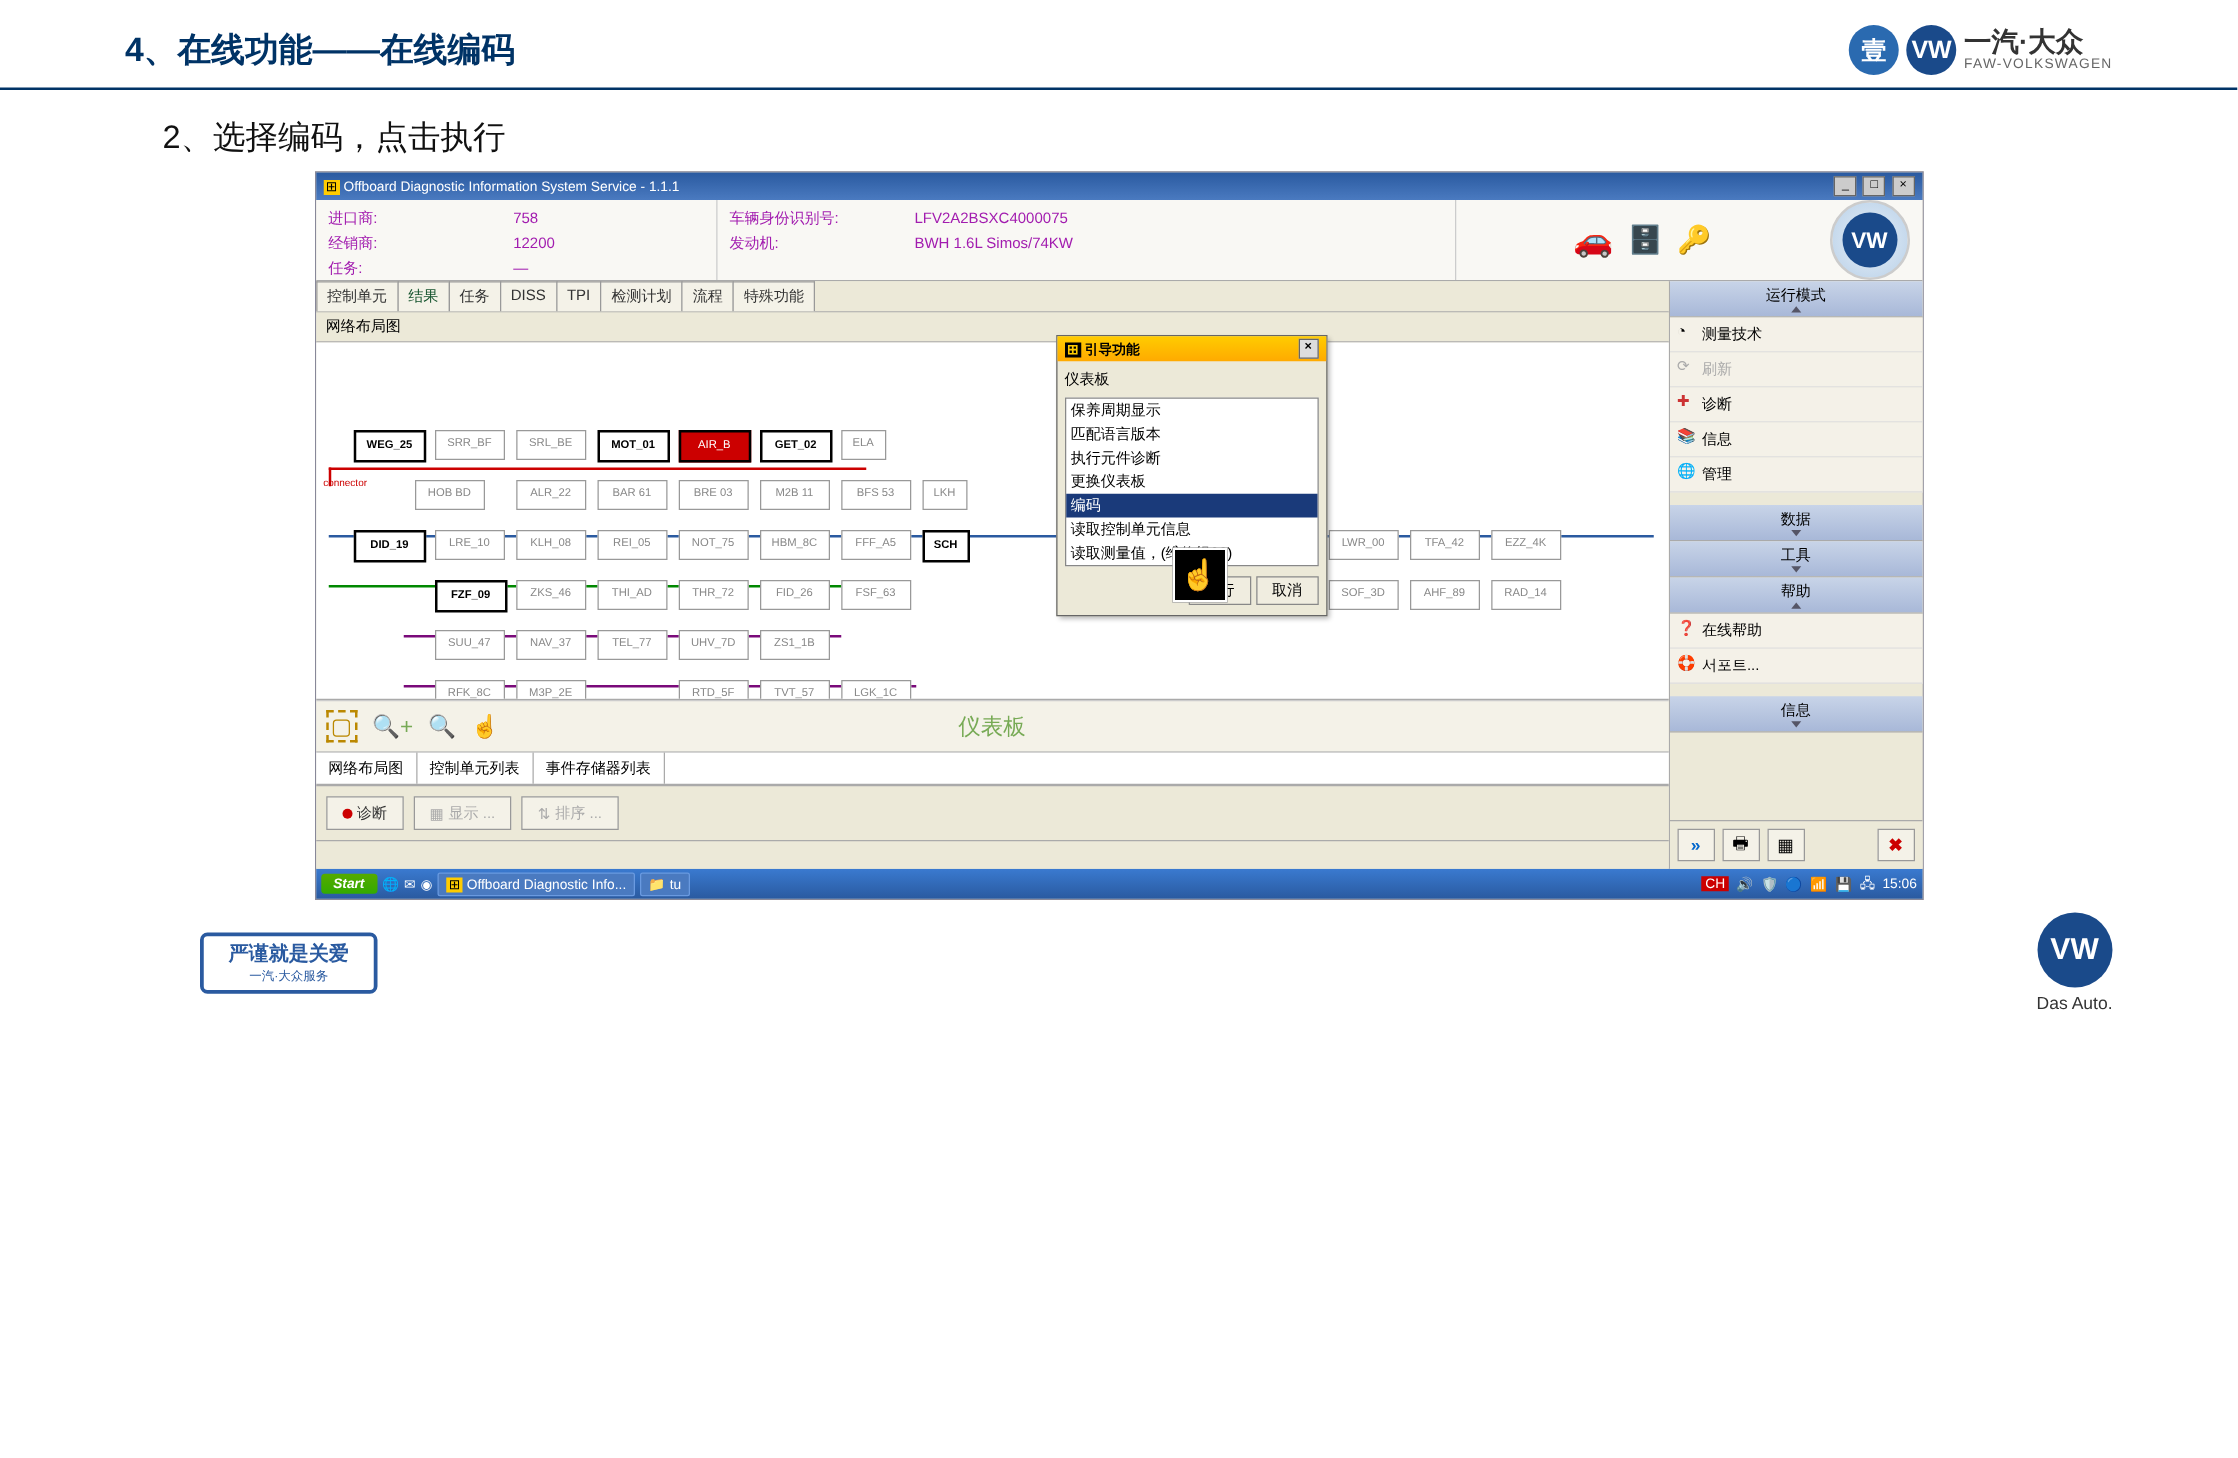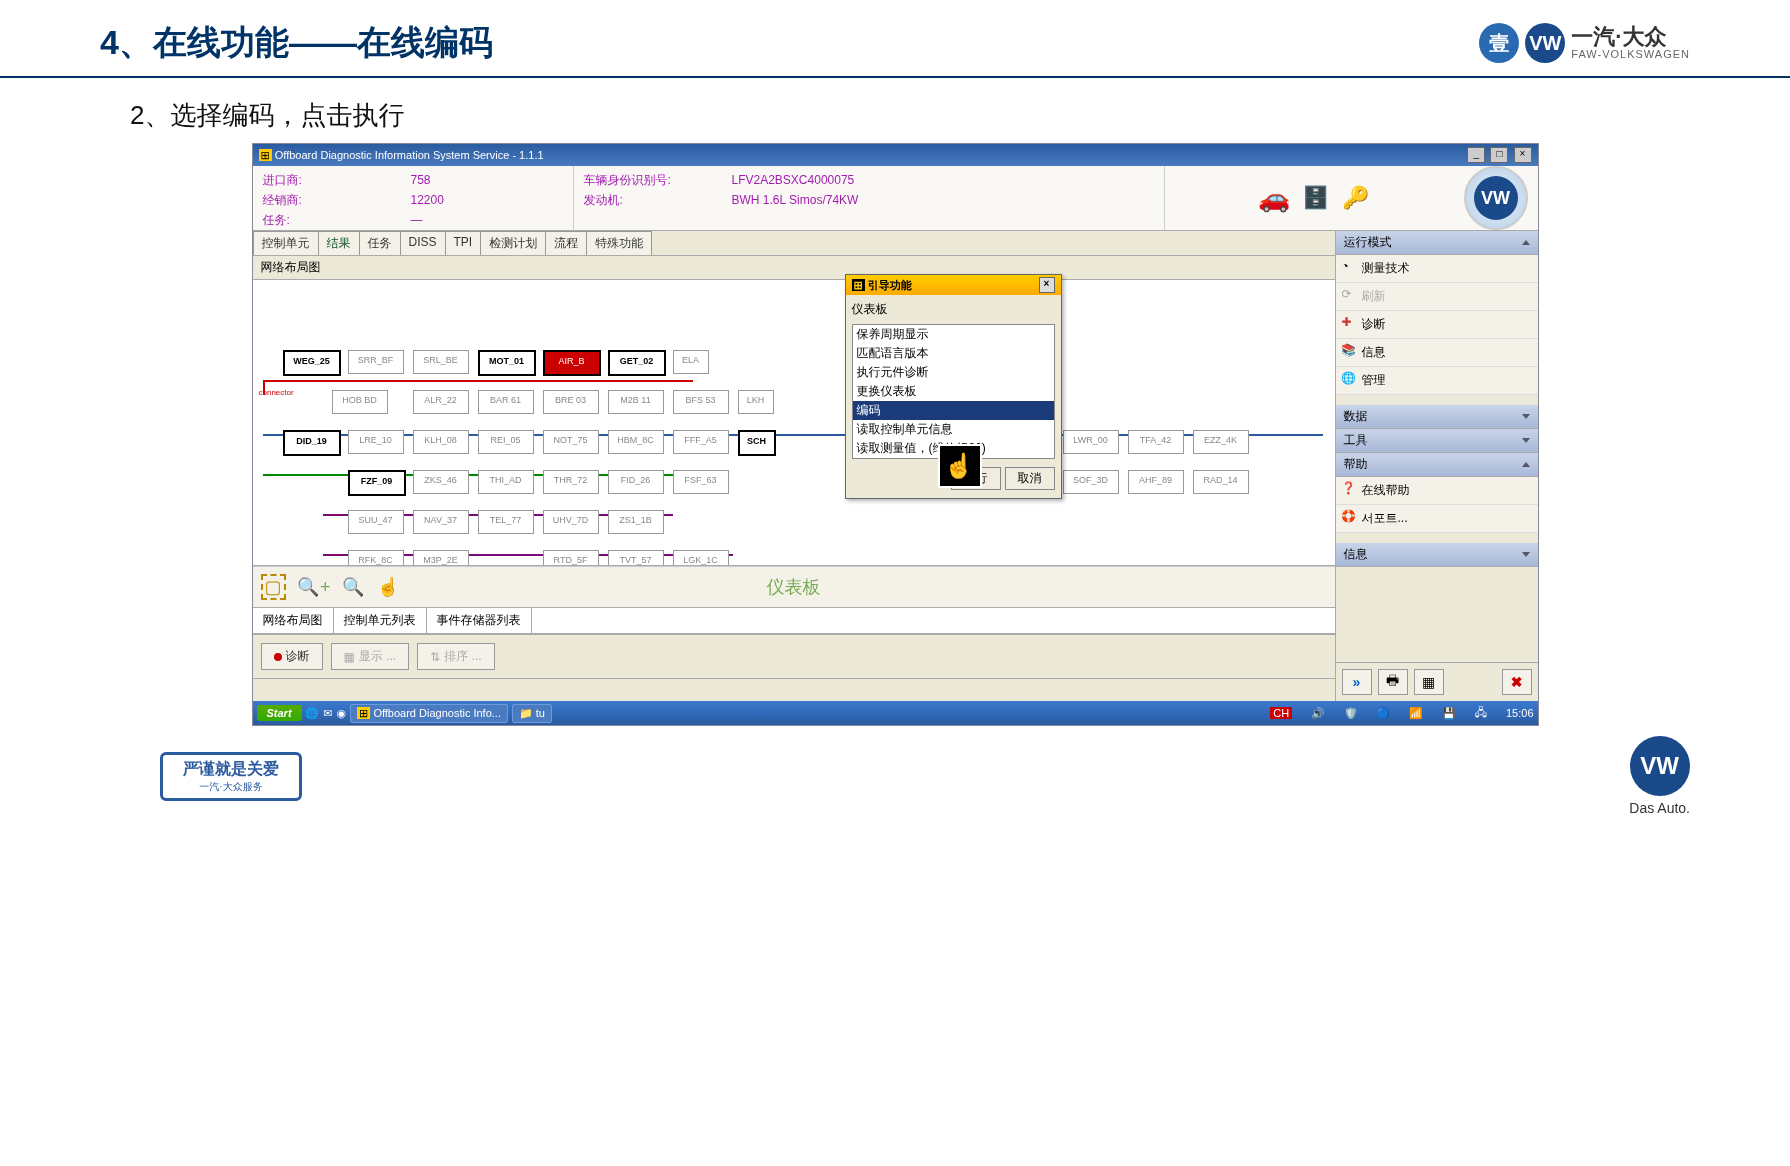--- a/index.html
+++ b/index.html
@@ -13,21 +13,21 @@
   }
   .slide-header {
     display: flex;
     justify-content: space-between;
     align-items: center;
     padding: 20px 100px 10px 100px;
     border-bottom: 2px solid #003366;
   }
   .slide-title {
     color: #003366;
-    font-size: 34px;
+    font-size: 27px;
     font-weight: bold;
   }
   .brand-logos {
     display: flex;
     align-items: center;
     gap: 6px;
     color: #444;
   }
   .brand-logos .circle-logo {
     width: 40px; height: 40px; border-radius: 50%;
@@ -109,21 +109,21 @@
   .bottom-tabs .btab{padding:4px 10px;border-right:1px solid #aaa;font-size:12px;}
 
   .action-row{display:flex;gap:8px;padding:8px;background:#ece9d8;border-top:1px solid #aaa;}
   .action-btn{border:1px solid #999;background:#f4f2e8;padding:4px 12px;font-size:12px;display:flex;align-items:center;gap:4px;color:#333;}
   .action-btn.dim{color:#aaa;}
   .action-btn .dot{width:8px;height:8px;border-radius:50%;display:inline-block;}
 
   .status-strip{height:22px;background:#ece9d8;border-top:1px solid #aaa;}
 
   .right-pane{width:202px;background:#ece9d8;display:flex;flex-direction:column;}
-  .side-group-h{background:linear-gradient(#c8d4e8,#a8b8d8);padding:3px 8px;font-size:12px;display:flex;justify-content:space-between;align-items:center;border-bottom:1px solid #aaa;}
+  .side-group-h{background:linear-gradient(#c8d4e8,#a8b8d8);padding:3px 8px;font-size:12px;display:flex;justify-content:space-between;align-items:center;border-bottom:1px solid #aaa;flex-direction:column;}
   .side-item{padding:5px 8px 5px 26px;font-size:12px;background:#f4f1e8;border-bottom:1px solid #ddd;position:relative;cursor:default;}
   .side-item .ic{position:absolute;left:6px;top:4px;font-size:12px;}
   .side-item.dim{color:#aaa;}
   .side-footer{margin-top:auto;display:flex;gap:6px;padding:6px;border-top:1px solid #aaa;background:#ece9d8;justify-content:flex-start;}
   .sq-btn{width:28px;height:24px;border:1px solid #999;background:#f4f2e8;display:flex;align-items:center;justify-content:center;font-size:14px;}
 
   
   .dialog{position:absolute;left:592px;top:130px;width:215px;border:1px solid #666;background:#ece9d8;box-shadow:2px 2px 4px rgba(0,0,0,0.3);z-index:10;}
   .dialog .dlg-title{background:linear-gradient(#fc0,#fa0);padding:2px 6px;font-size:11px;display:flex;justify-content:space-between;align-items:center;font-weight:bold;}
   .dialog .dlg-close{border:1px solid #666;width:14px;height:14px;text-align:center;line-height:12px;background:#ddd;font-size:10px;cursor:pointer;}
@@ -133,21 +133,21 @@
   .dialog .dlg-list div.sel{background:#1a3a7a;color:#fff;}
   .dialog .dlg-btns{display:flex;justify-content:flex-end;gap:4px;padding:8px 6px;}
   .dialog .dlg-btn{border:1px solid #888;background:#f0ede0;padding:2px 12px;font-size:12px;cursor:pointer;}
   .cursor-hand{position:absolute;left:685px;top:300px;width:40px;height:40px;background:#000;border:2px solid #fff;z-index:11;display:flex;align-items:center;justify-content:center;}
   .cursor-hand::after{content:"☝";color:#fff;font-size:24px;}
 
   
   .taskbar{display:flex;align-items:center;background:linear-gradient(#3a7ad0,#2a5aa0);height:24px;font-size:11px;color:#fff;padding:0 4px;gap:4px;}
   .taskbar .start{background:linear-gradient(#5a0,#3a0);padding:2px 10px;border-radius:3px;font-weight:bold;font-style:italic;}
   .taskbar .tb-btn{background:#4a7ac0;padding:2px 6px;border:1px solid #6a9ae0;border-radius:2px;}
-  .taskbar .tray{margin-left:auto;display:flex;gap:19px;align-items:center;}
+  .taskbar .tray{margin-left:auto;display:flex;gap:6px;align-items:center;}
   .taskbar .tray span{font-size:11px;}
 
   
   .slide-footer{display:flex;justify-content:space-between;align-items:center;padding:10px 100px 0 160px;}
   .stamp{border:3px solid #2a5aa0;color:#2a5aa0;padding:4px 20px;font-weight:bold;font-size:16px;border-radius:6px;position:relative;}
   .dasauto{text-align:center;color:#333;}
   .dasauto .vw{width:60px;height:60px;border-radius:50%;background:#1a4a8a;color:#fff;display:flex;align-items:center;justify-content:center;font-weight:bold;font-size:24px;margin:0 auto;}
 
   .chevron{display:inline-block;width:0;height:0;border-left:4px solid transparent;border-right:4px solid transparent;border-bottom:5px solid #556;}
 </style>

